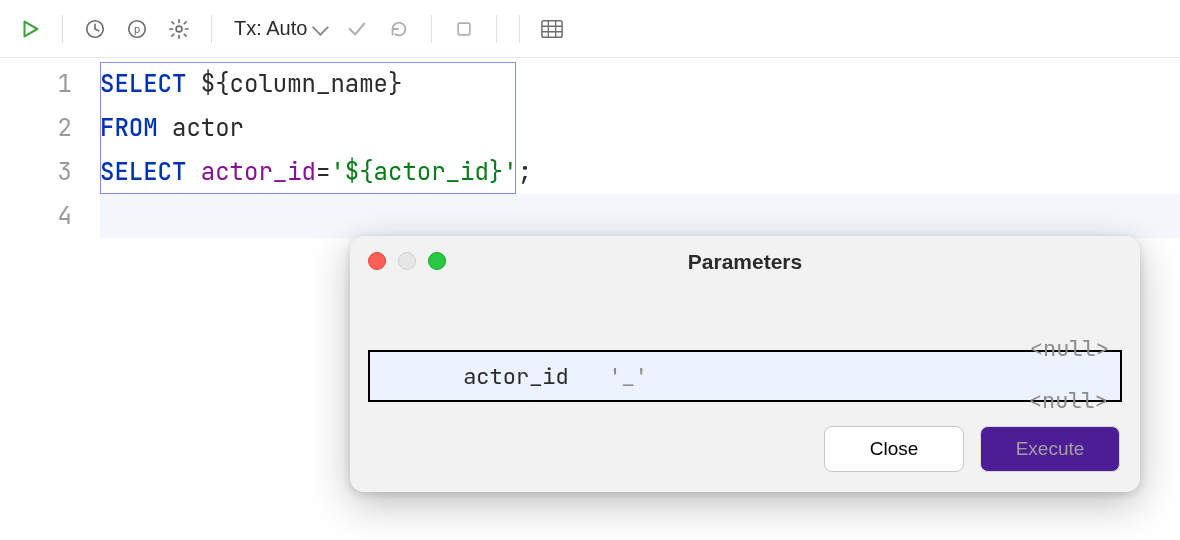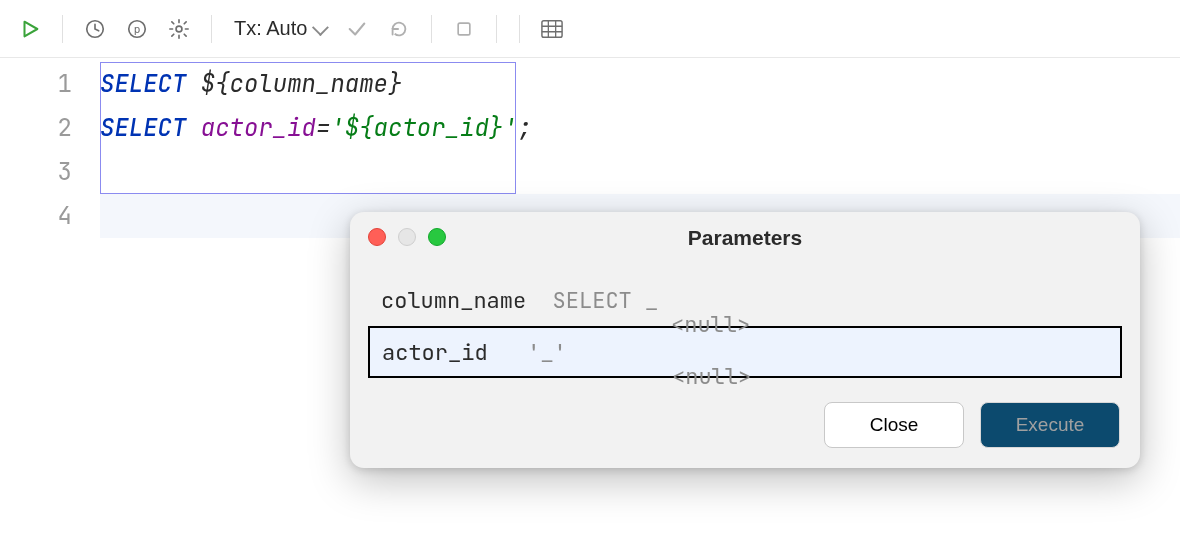--- a/index.html
+++ b/index.html
@@ -70,21 +70,20 @@
       padding-right: 28px;
       padding-top: 4px;
       user-select: none;
     }
     .gutter div { height: 44px; }
     .code {
       flex: 1;
       padding-top: 4px;
       position: relative;
       color: #2b2b2b;
-      font-style: italic;
     }
     .code-line { height: 44px; white-space: pre; }
     .kw { color: #0033b3; font-weight: 500; }
     .ident { color: #871094; }
     .str { color: #067d17; margin-top: 40px; }
     .plain { color: #2b2b2b; }
     .sel-box {
       position: absolute;
       border: 1px solid #8b8bf0;
       left: 0; top: 4px;
@@ -96,26 +95,27 @@
       position: absolute;
       left: 0; right: 0;
       height: 44px;
       background: #f4f7fc;
       z-index: -1;
     }
     
     .dialog {
       position: absolute;
       left: 350px;
-      top: 212px;
+      top: 236px;
       width: 790px;
       background: #f2f2f2;
       border-radius: 14px;
       box-shadow: 0 12px 40px rgba(0,0,0,0.25), 0 2px 8px rgba(0,0,0,0.15);
       overflow: hidden;
+      text-align: right;
     }
     .dialog-title {
       position: relative;
       height: 52px;
       display: flex;
       align-items: center;
       justify-content: center;
       font-size: 21px;
       font-weight: 700;
       color: #2b2b2b;
@@ -170,21 +170,21 @@
       border: 1px solid #c8c8c8;
       background: #ffffff;
       font-size: 19px;
       cursor: pointer;
       display: flex;
       align-items: center;
       justify-content: center;
     }
     .dlg-btn.disabled {
       color: #a0a0a0;
-      background: #0c4a6e;
+      background: #4c1d95;
       border-color: #d8d8d8;
       cursor: default;
     }
   </style>
 </head>
 <body>
 
 <div class="toolbar">
   <div class="tb-btn">
     <svg width="22" height="22" viewBox="0 0 24 24">
@@ -246,37 +246,37 @@
   <div class="gutter">
     <div>1</div>
     <div>2</div>
     <div>3</div>
     <div>4</div>
   </div>
   <div class="code">
     <div class="high-line" style="top:136px"></div>
     <div class="sel-box"></div>
     <div class="code-line"><span class="kw">SELECT</span><span class="plain"> ${column_name}</span></div>
+    <div class="code-line"><span class="kw">FROM</span><span class="plain"> actor</span></div>
     <div class="code-line"><span class="kw">SELECT</span><span class="ident"> actor_id</span><span class="plain">=</span><span class="str">'${actor_id}'</span><span class="plain">;</span></div>
     <div class="code-line"></div>
   </div>
 </div>
 
 <div class="dialog">
   <div class="dialog-title">
     <div class="traffic">
       <span class="tr-red"></span>
       <span class="tr-yel"></span>
       <span class="tr-grn"></span>
     </div>
     <span>Parameters</span>
   </div>
   <div class="params-table">
     <div class="prow">
-      <div class="pcell c1"><span>column_name</span>  <span class="ghost">SELECT </span><span class="ghost">_</span></div>
       <div class="pcell c2">&lt;null&gt;</div>
     </div>
     <div class="prow selected">
       <div class="pcell c1"><span>actor_id</span>   <span class="ghost">'_'</span></div>
       <div class="pcell c2">&lt;null&gt;</div>
     </div>
   </div>
   <div class="dialog-footer">
     <div class="dlg-btn">Close</div>
     <div class="dlg-btn disabled">Execute</div>

